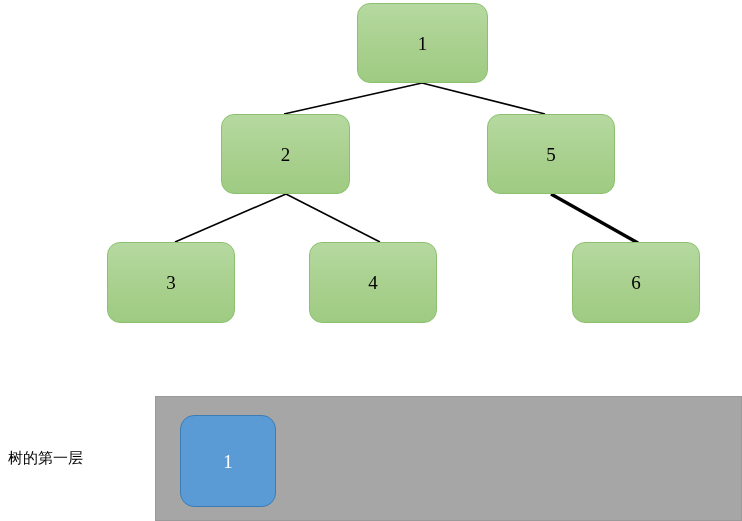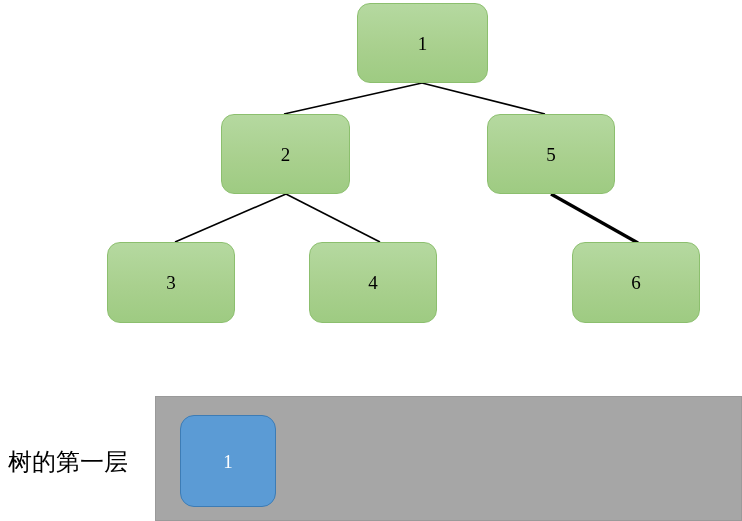--- a/index.html
+++ b/index.html
@@ -43,22 +43,22 @@
   
   #level-panel {
     position: absolute;
     box-sizing: border-box;
     background: #a6a6a6;
     border: 1px solid #9a9a9a;
   }
   #level-label {
     position: absolute;
     color: #000000;
-    font-family: Liberation Serif, serif;
-    font-size: 24px;
+    font-family: Liberation Sans, sans-serif;
+    font-size: 15px;
     line-height: 1;
     white-space: nowrap;
     user-select: none;
     text-align: center;
   }
   .level-node {
     position: absolute;
     box-sizing: border-box;
     border-radius: 14px;
     border: 1px solid #3d7cb5;

